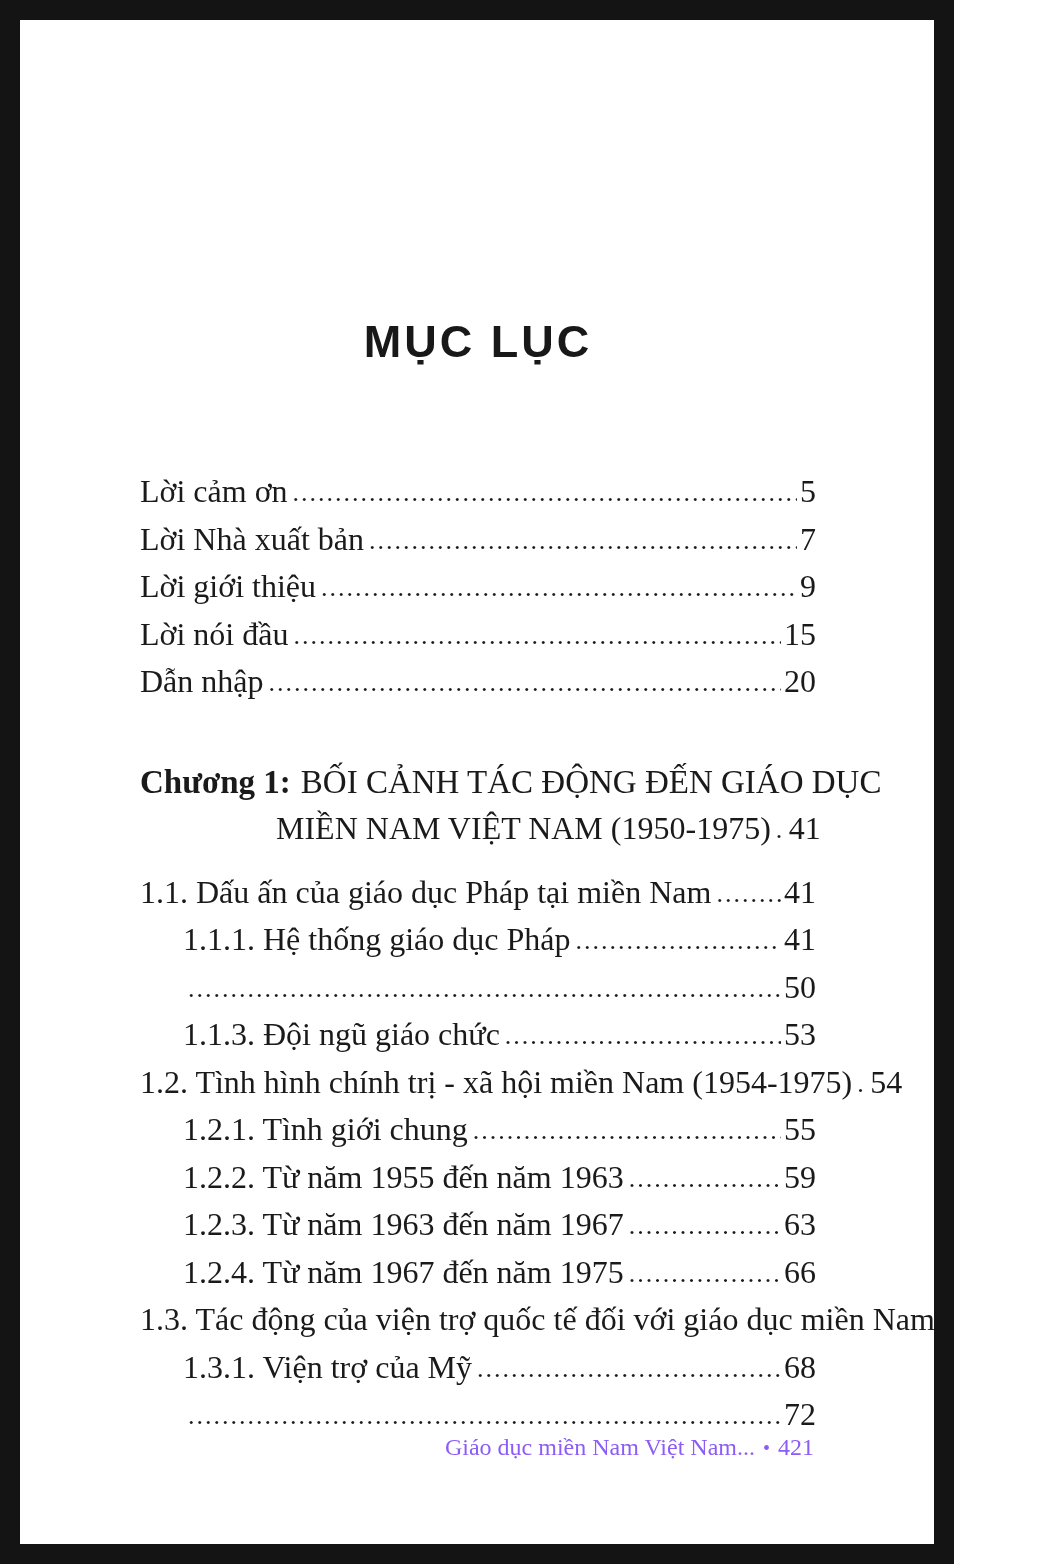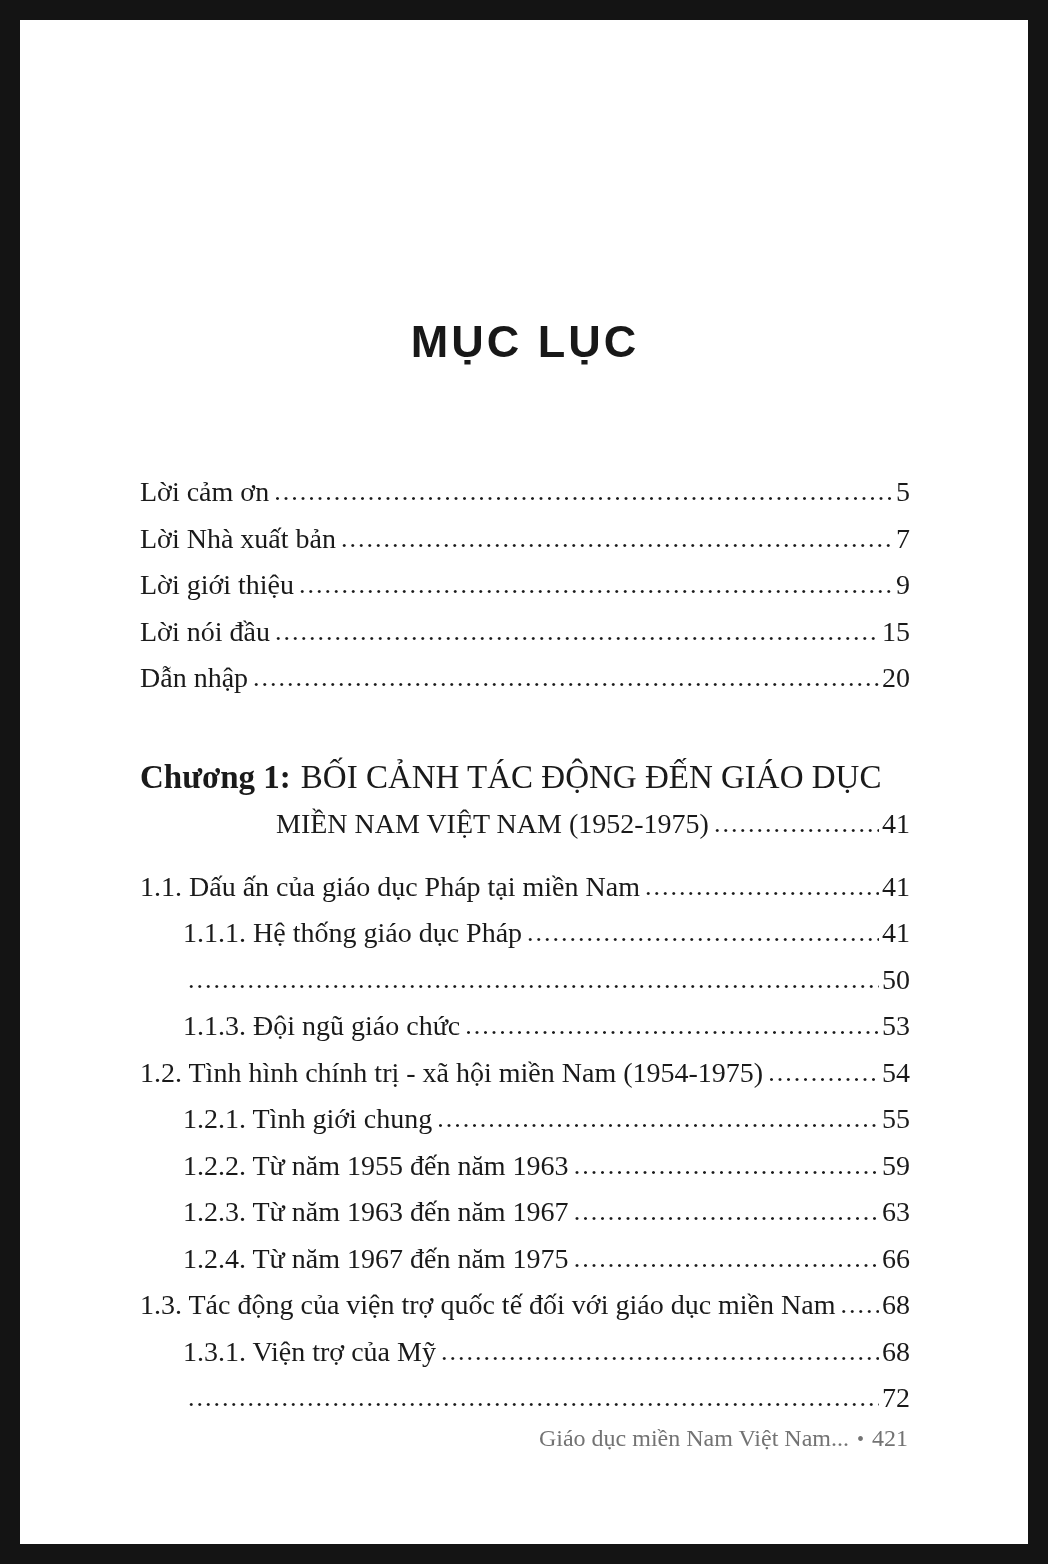--- a/index.html
+++ b/index.html
@@ -3,21 +3,21 @@
 <meta charset="utf-8">
 <style>
   * { margin: 0; padding: 0; box-sizing: border-box; }
   html, body { background: #ffffff; }
   body {
     font-family: "Liberation Serif", serif;
     color: #1a1a1a;
     width: 1048px;
   }
   .page {
-    width: 1048px;
+    width: 954px;
     height: 1564px;
     border: 20px solid #141414;
     background: #ffffff;
     position: relative;
     overflow: hidden;
   }
   .content {
     padding: 0 118px 0 120px;
   }
   .doc-title {
@@ -25,22 +25,22 @@
     text-align: center;
     font-family: "Liberation Sans", sans-serif;
     font-weight: 700;
     font-size: 45px;
     letter-spacing: 3px;
     color: #181818;
   }
   .front-list { margin-top: 100px; }
   .row {
     display: flex;
-    align-items: flex-end;
-    font-size: 28px;
+    align-items: center;
+    font-size: 32px;
     line-height: 45.5px;
     color: #1a1a1a;
   }
   .row .label { white-space: nowrap; }
   .leader {
     flex: 1 1 auto;
     overflow: hidden;
     white-space: nowrap;
     margin: 0 3px 0 5px;
     min-width: 10px;
@@ -57,23 +57,23 @@
     font-size: 33px;
     line-height: 45.5px;
     white-space: nowrap;
   }
   .chapter-label { font-weight: 700; margin-right: 10px; }
   .chapter-line2 { padding-left: 136px; }
   .sections { margin-top: 16px; }
   .page-footer {
     position: absolute;
     right: 120px;
-    bottom: 92px;
+    bottom: 83px;
     font-size: 24px;
-    color: #737373;
+    color: #8b5cf6;
     white-space: nowrap;
   }
   .page-footer .sep { margin: 0 8px; font-size: 20px; }
 </style>
 </head>
 <body>
 
 <div class="page">
   <div class="content">
 
@@ -105,21 +105,21 @@
         <span class="leader"></span>
         <span class="pagenum">20</span>
       </div>
     </div>
 
     <div class="chapter">
       <div class="chapter-line1">
         <span class="chapter-label">Chương 1:</span><span>BỐI CẢNH TÁC ĐỘNG ĐẾN GIÁO DỤC</span>
       </div>
       <div class="row chapter-line2">
-        <span class="label">MIỀN NAM VIỆT NAM (1952-1975)</span>
+        <span class="label">MIỀN NAM VIỆT NAM (1950-1975)</span>
         <span class="leader"></span>
         <span class="pagenum">41</span>
       </div>
     </div>
 
     <div class="sections">
       <div class="row">
         <span class="label">1.1. Dấu ấn của giáo dục Pháp tại miền Nam</span>
         <span class="leader"></span>
         <span class="pagenum">41</span>

